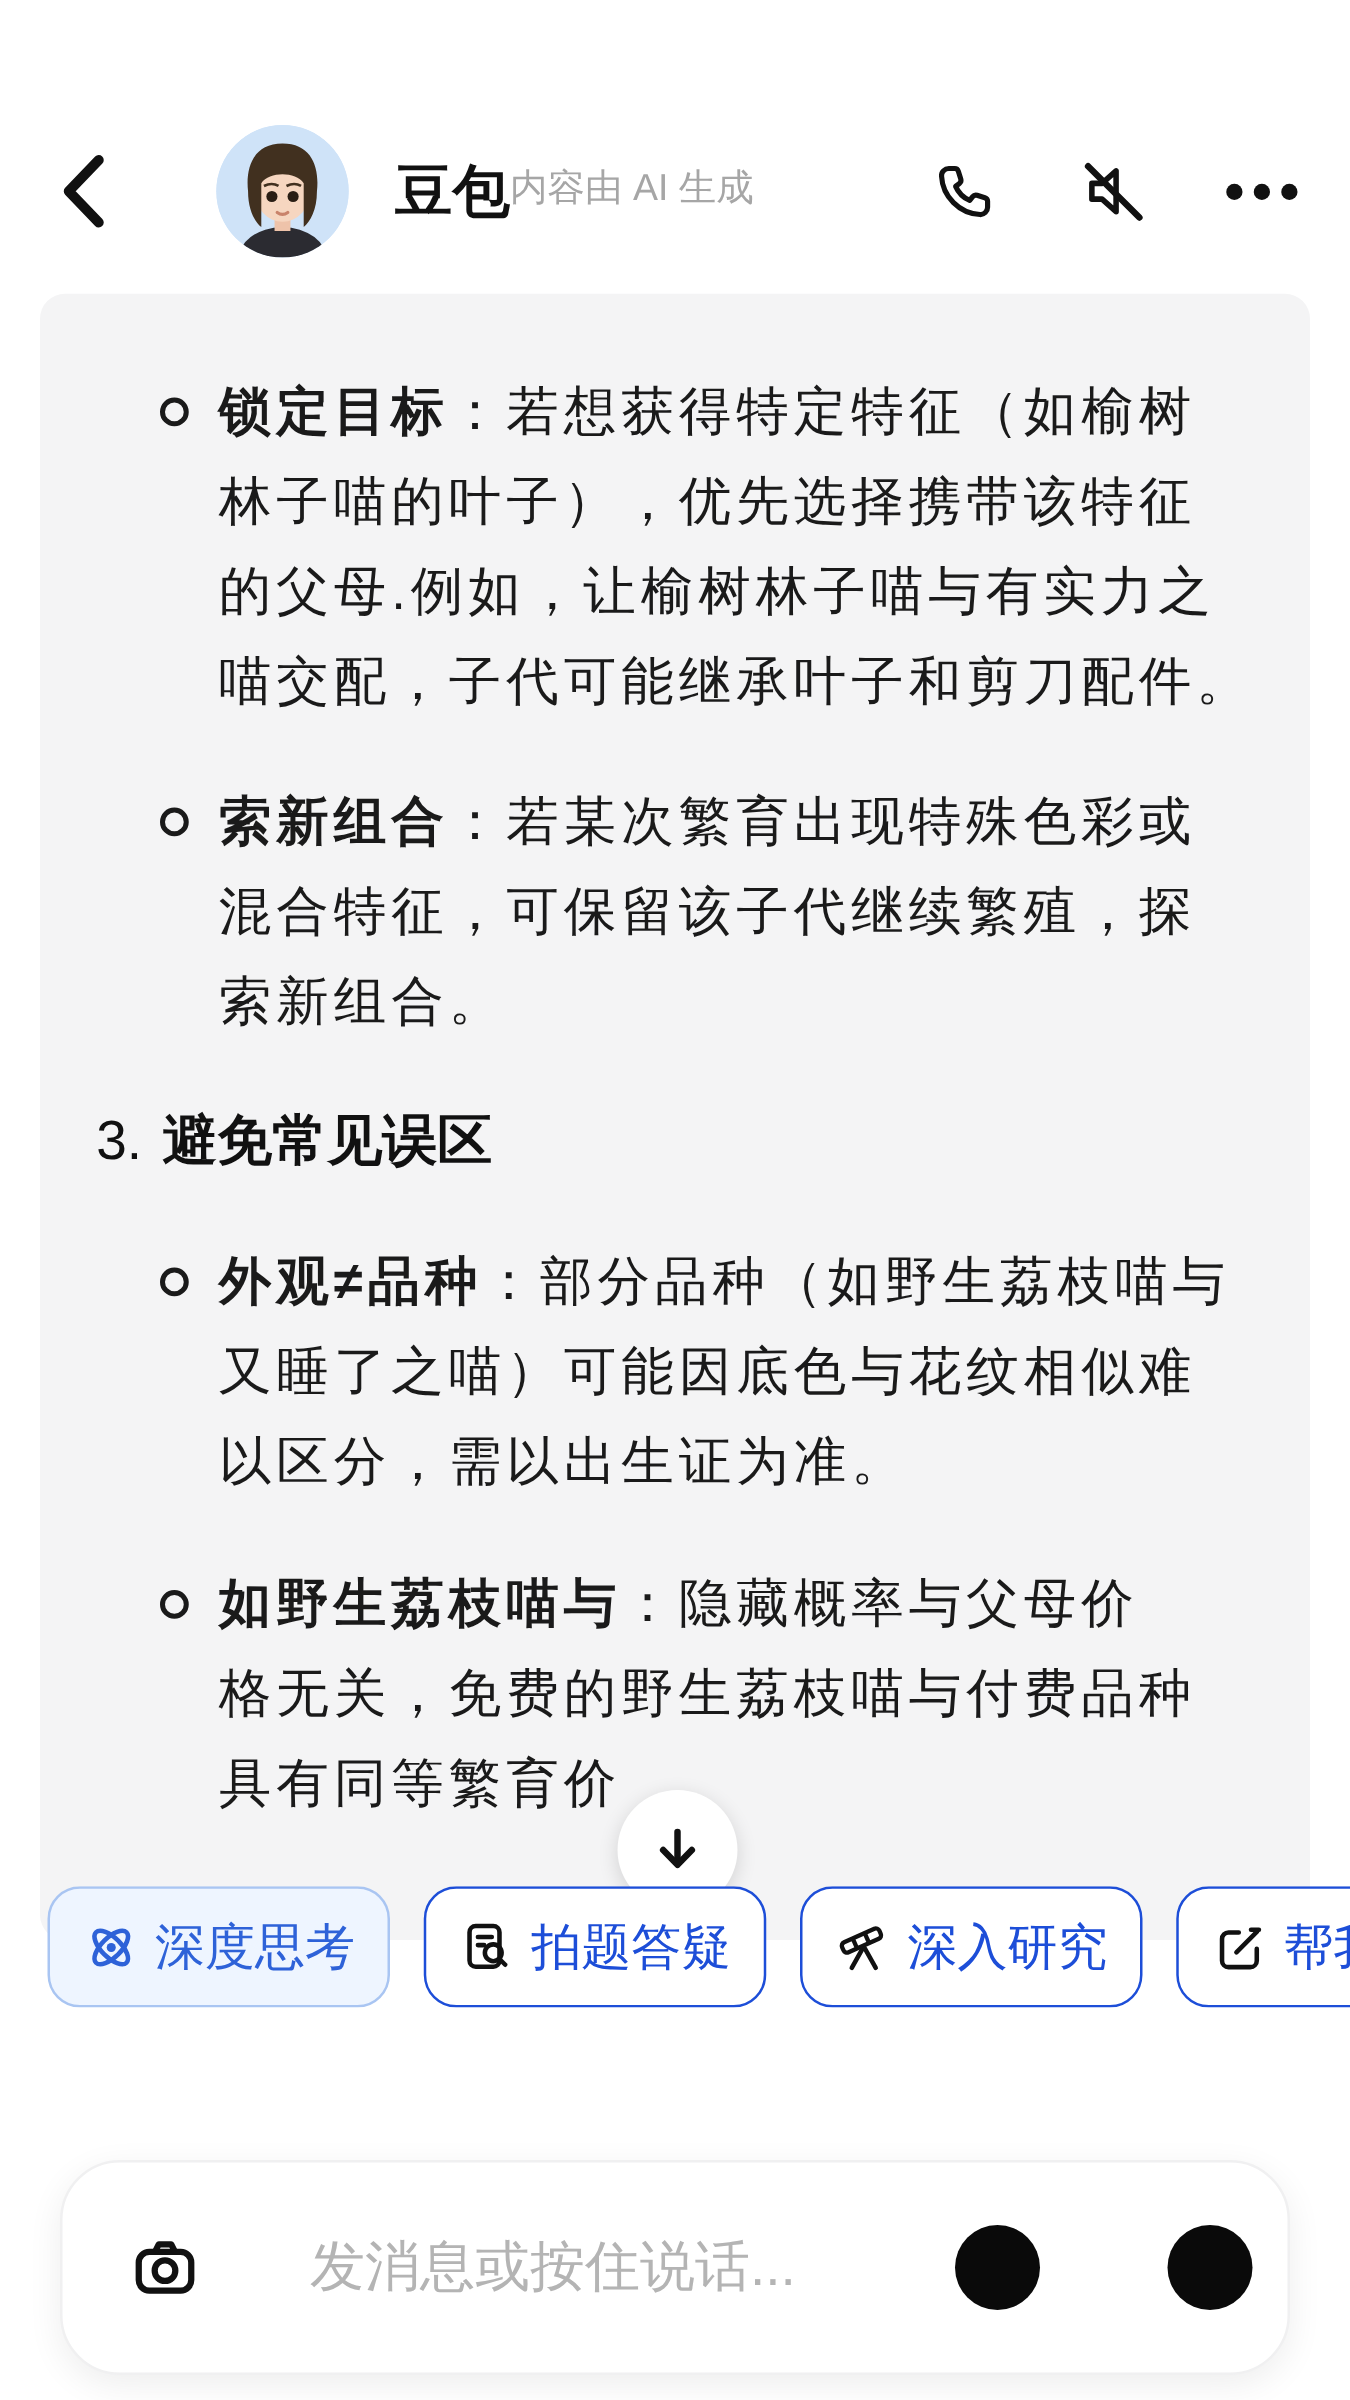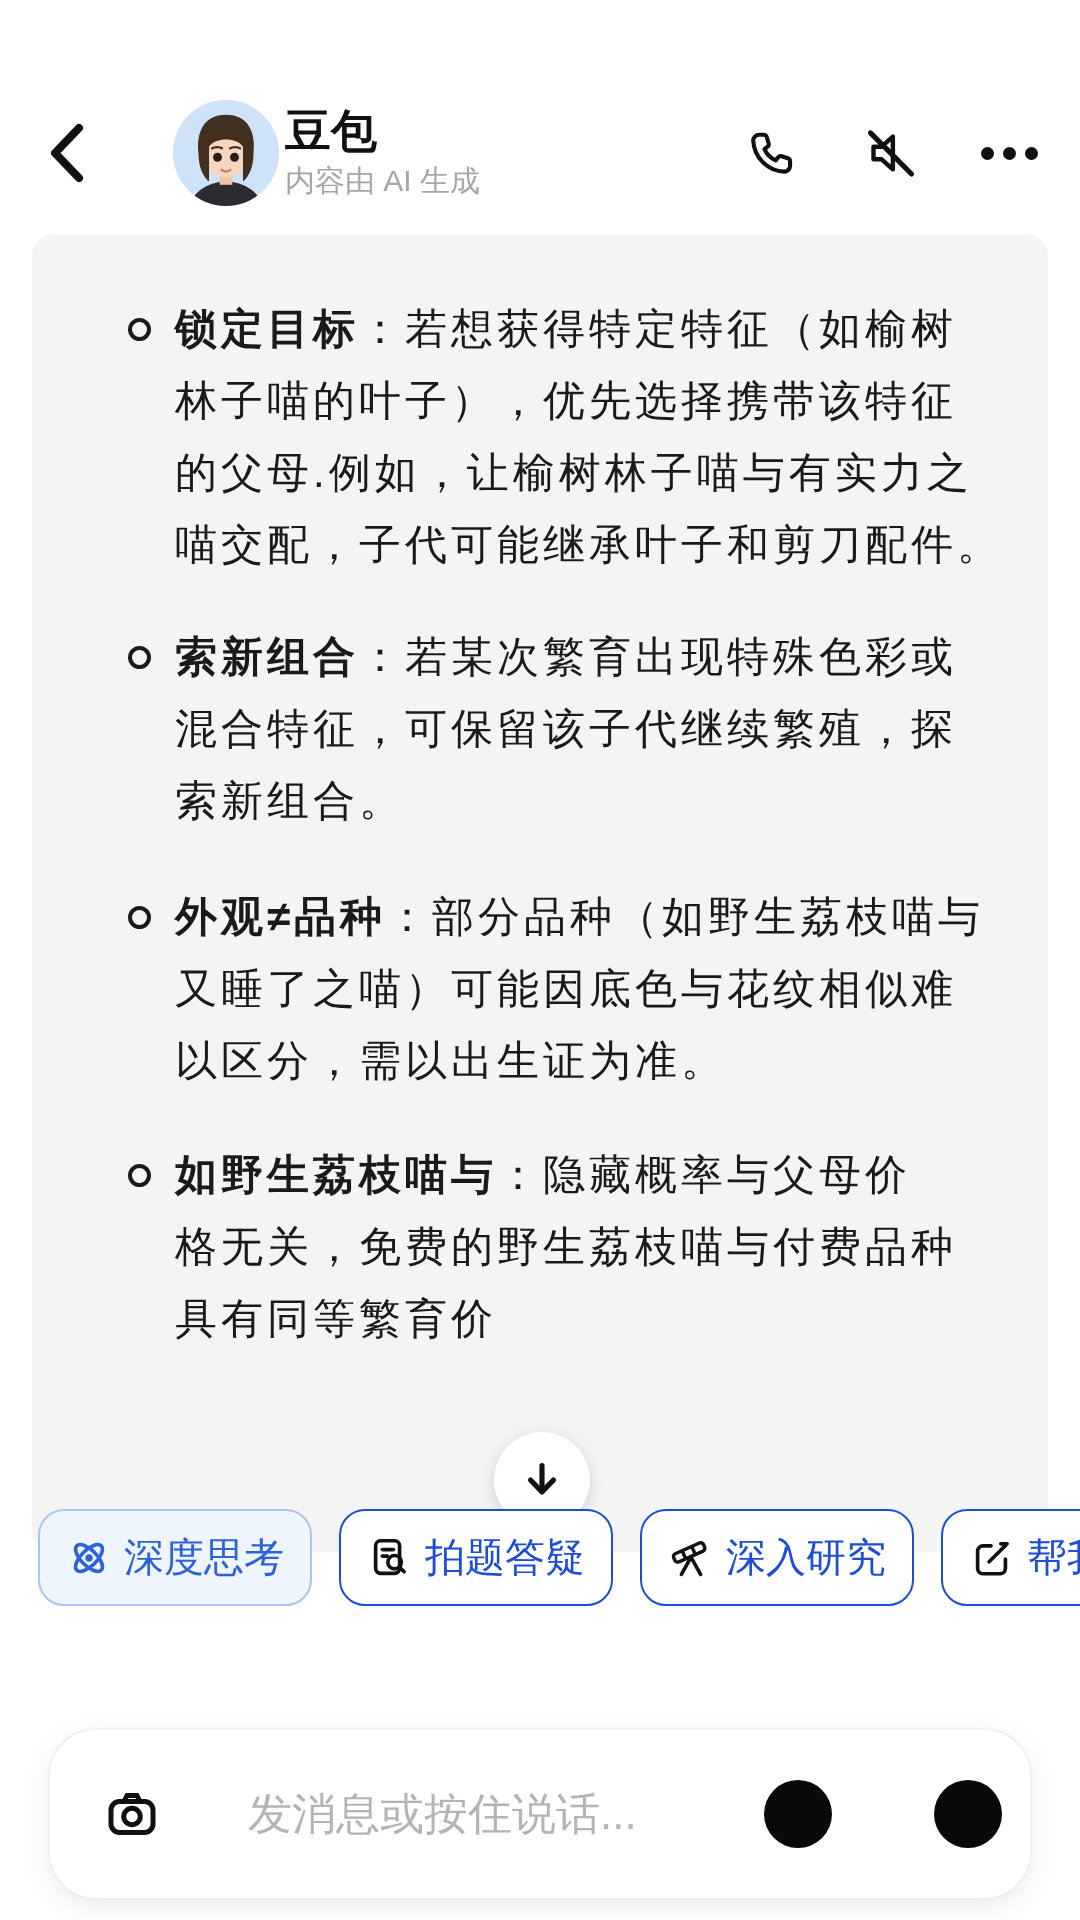--- a/index.html
+++ b/index.html
@@ -3,21 +3,21 @@
 <meta charset="utf-8">
 <style>
   html,body{margin:0;padding:0;width:1080px;height:1920px;overflow:hidden;background:#ffffff;
     font-family:"Liberation Sans","DejaVu Sans",sans-serif;color:#1a1a1a;}
   *{box-sizing:border-box;}
 
   
   .header{position:absolute;top:88px;left:0;width:1080px;height:130px;display:flex;align-items:center;padding:0 0 0 45px;}
   .back-btn{width:44px;height:64px;flex:0 0 auto;display:flex;align-items:center;justify-content:center;}
   .avatar{width:106px;height:106px;border-radius:50%;overflow:hidden;flex:0 0 auto;margin-left:84px;background:#cfe3f8;}
-  .title-block{margin-left:6px;display:flex;flex-direction:column;justify-content:center;}
+  .title-block{margin-left:37px;display:flex;flex-direction:row;justify-content:center;}
   .title{font-size:46px;font-weight:600;color:#111;line-height:52px;}
   .subtitle{font-size:30px;color:#a6a6a6;line-height:40px;margin-top:4px;text-align:right;}
   .hicon{width:56px;height:56px;display:flex;align-items:center;justify-content:center;flex:0 0 auto;}
   .hicon.phone{margin-left:auto;margin-right:0;}
   .hicon.mute{margin-left:64px;}
   .more{margin-left:62px;margin-right:42px;display:flex;gap:9px;align-items:center;height:56px;}
   .more i{width:13px;height:13px;border-radius:50%;background:#111;display:block;}
 
   
   .card{position:absolute;left:32px;top:235px;width:1016px;height:1317px;background:#f4f4f5;border-radius:20px;padding-top:18px;overflow:hidden;}
@@ -111,20 +111,23 @@
 的父母.例如，让榆树林子喵与有实力之
 喵交配，子代可能继承叶子和剪刀配件。</span>
   </div>
 
   <div class="b-item mt40">
     <b>索新组合</b><span class="rest">：若某次繁育出现特殊色彩或
 混合特征，可保留该子代继续繁殖，探
 索新组合。</span>
   </div>
 
+  <div class="h-item mt44">
+    <span class="no">3.</span><span class="ttl">避免常见误区</span>
+  </div>
 
   <div class="b-item mt44">
     <b>外观≠品种</b><span class="rest">：部分品种（如野生荔枝喵与
 又睡了之喵）可能因底色与花纹相似难
 以区分，需以出生证为准。</span>
   </div>
 
   <div class="b-item mt42">
     <b>如野生荔枝喵与</b><span class="rest">：隐藏概率与父母价
 格无关，免费的野生荔枝喵与付费品种

